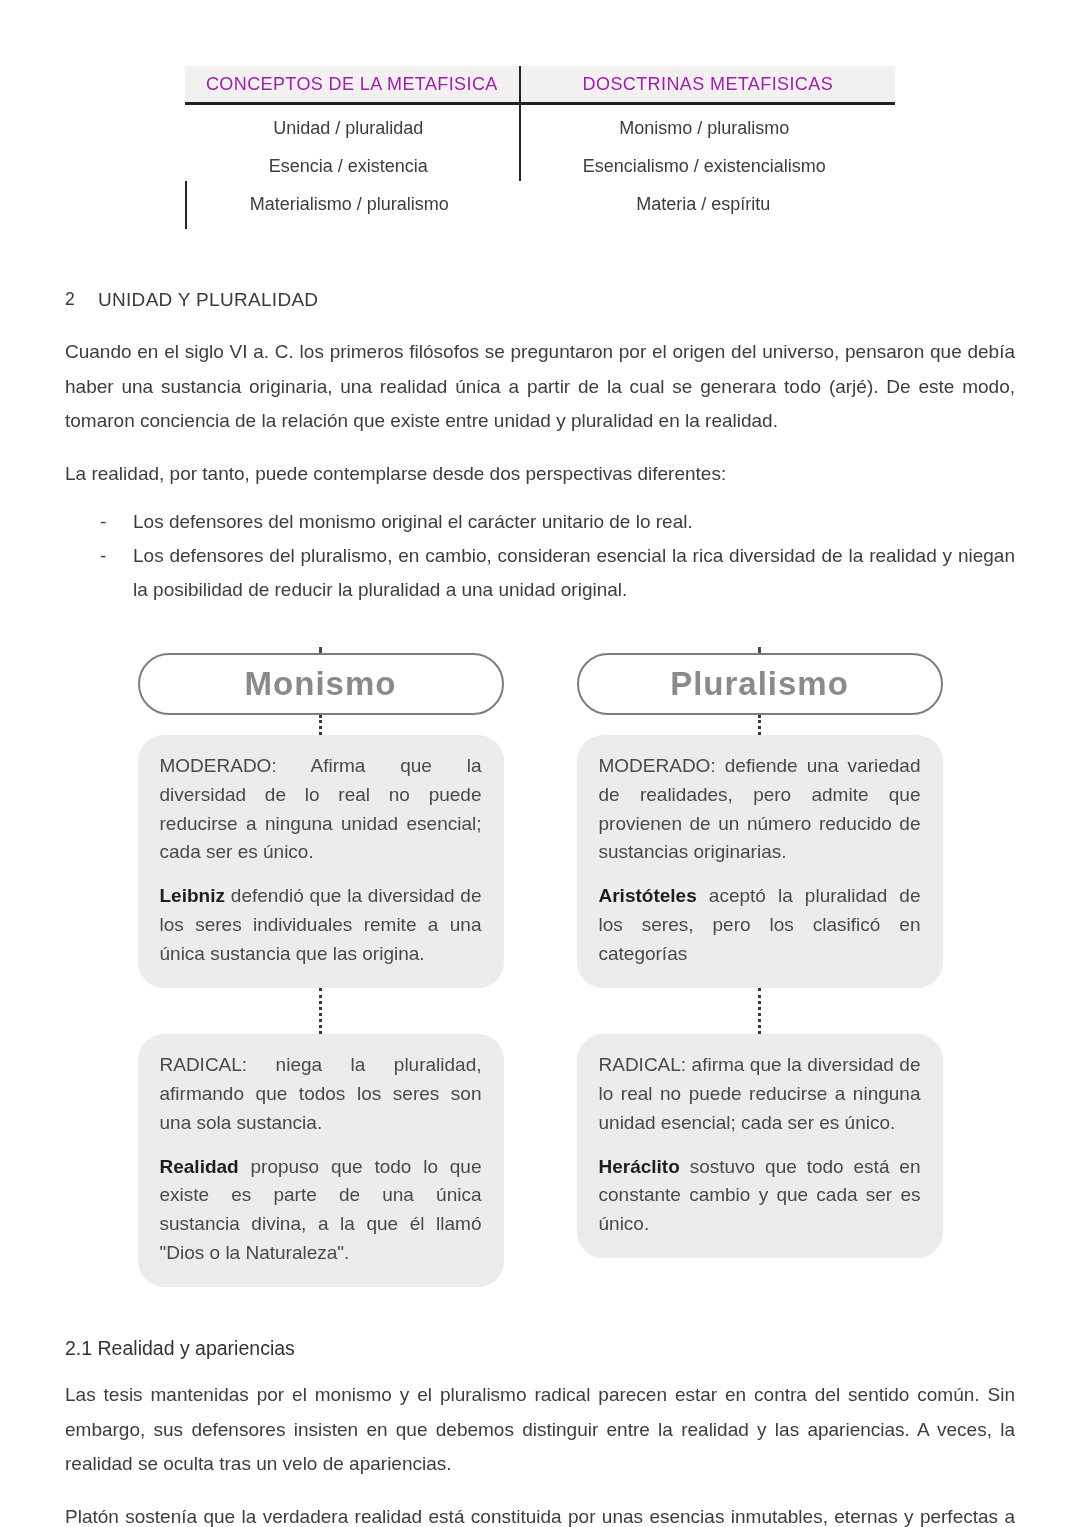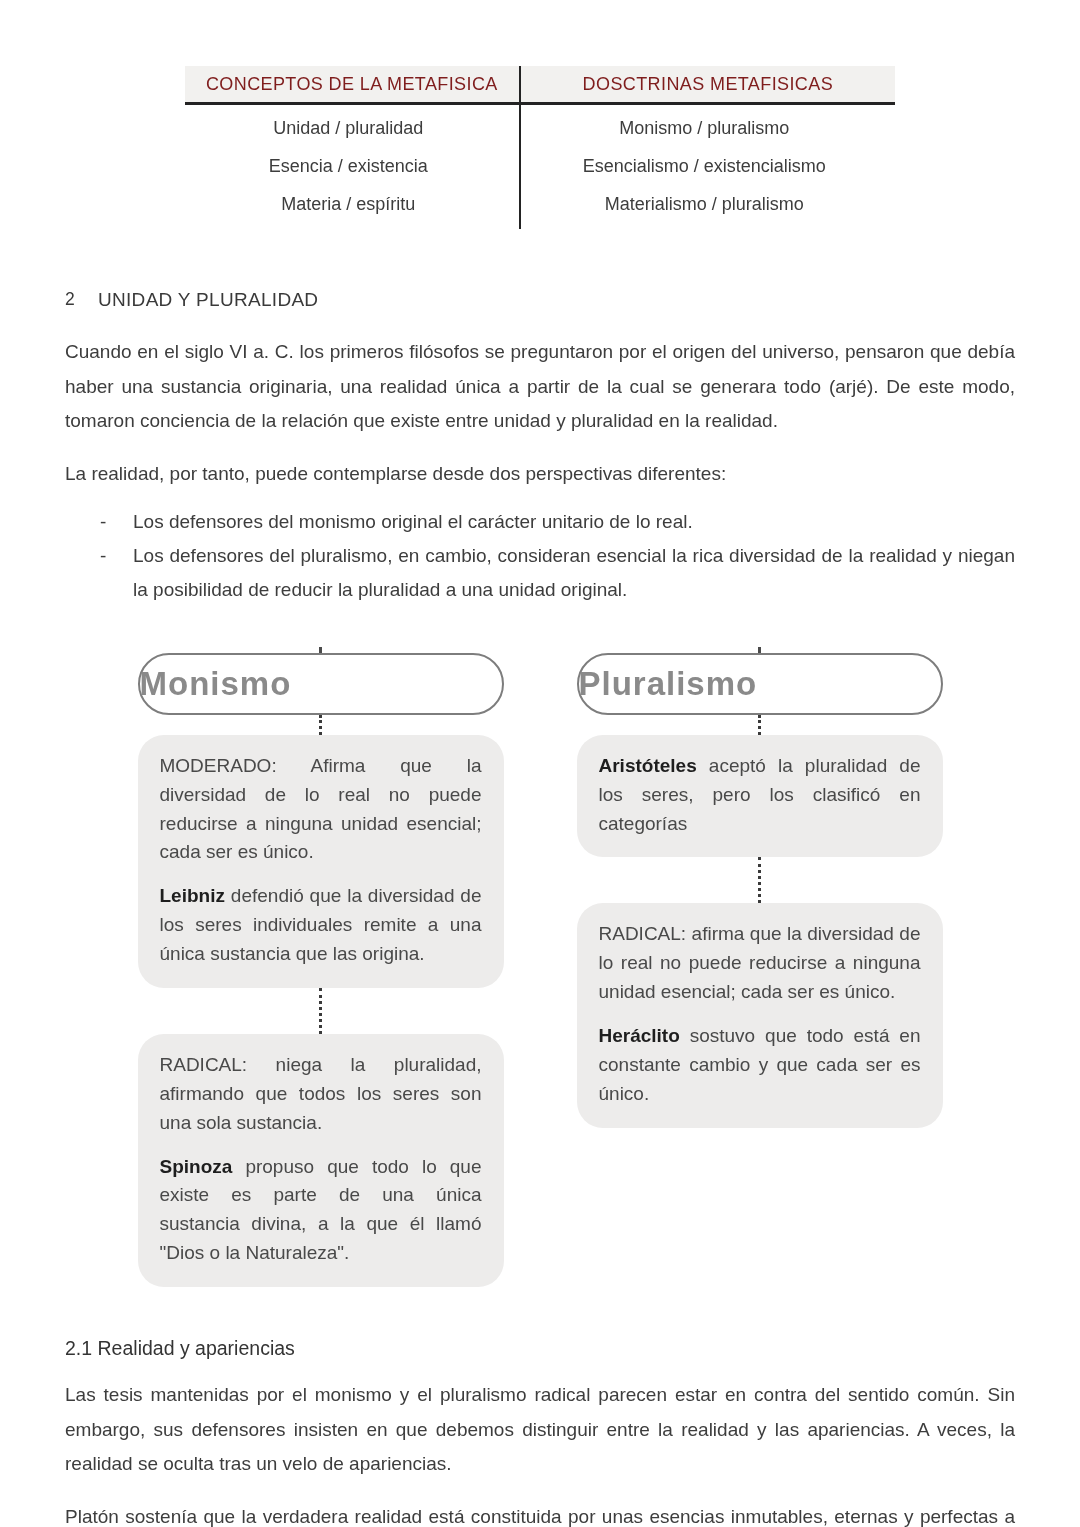--- a/index.html
+++ b/index.html
@@ -20,21 +20,21 @@
     margin: 66px auto 0 auto;
     display: grid;
     grid-template-columns: 47% 53%;
   }
   .tbl .th {
     background: #f2f1ef;
     border-bottom: 3px solid #232323;
     text-align: center;
     font-size: 18px;
     letter-spacing: 0.4px;
-    color: #7f1d1d;
+    color: #a21caf;
     padding: 8px 0 7px 0;
   }
   .tbl .td {
     text-align: center;
     font-size: 18px;
     color: #3d3d3d;
     padding: 13px 7px 4px 0;
   }
   .tbl .col2 { border-left: 2px solid #232323; }
   .tbl .last { padding-bottom: 14px; }
@@ -87,20 +87,21 @@
     border-left: 3px dotted #4a4a4a;
   }
   .pill {
     width: 100%;
     height: 62px;
     border: 2px solid #7d7d7d;
     border-radius: 34px;
     background: #ffffff;
     display: flex;
     align-items: center;
+    justify-content: center;
   }
   .pill-title {
     font-weight: bold;
     font-size: 33px;
     letter-spacing: 1px;
     color: #8a8a8a;
   }
   .conn {
     width: 0;
     border-left: 3.5px dotted #3a3a3a;
@@ -138,22 +139,22 @@
   <div class="tbl">
     <div class="th">CONCEPTOS DE LA METAFISICA</div>
     <div class="th col2">DOSCTRINAS METAFISICAS</div>
 
     <div class="td">Unidad / pluralidad</div>
     <div class="td col2">Monismo / pluralismo</div>
 
     <div class="td">Esencia / existencia</div>
     <div class="td col2">Esencialismo / existencialismo</div>
 
+    <div class="td col2 last">Materialismo / pluralismo</div>
     <div class="td last">Materia / espíritu</div>
-    <div class="td col2 last">Materialismo / pluralismo</div>
   </div>
 
   <div class="content">
 
     <div class="sec-heading">
       <span class="num">2</span>
       <span>UNIDAD Y PLURALIDAD</span>
     </div>
 
     <p class="body first">Cuando en el siglo VI a. C. los primeros filósofos se preguntaron por el origen del universo, pensaron que debía haber una sustancia originaria, una realidad única a partir de la cual se generara todo (arjé). De este modo, tomaron conciencia de la relación que existe entre unidad y pluralidad en la realidad.</p>
@@ -178,31 +179,32 @@
           <span class="pill-title">Monismo</span>
         </div>
         <div class="conn s"></div>
         <div class="dbox">
           <p>MODERADO: Afirma que la diversidad de lo real no puede reducirse a ninguna unidad esencial; cada ser es único.</p>
           <p><b>Leibniz</b><span> defendió que la diversidad de los seres individuales remite a una única sustancia que las origina.</span></p>
         </div>
         <div class="conn l"></div>
         <div class="dbox">
           <p>RADICAL: niega la pluralidad, afirmando que todos los seres son una sola sustancia.</p>
-          <p><b>Spinoza</b><span> propuso que todo lo que existe es parte de una única sustancia divina, a la que él llamó "Dios o la Naturaleza".</span></p>
+          <p><b>Realidad</b><span> propuso que todo lo que existe es parte de una única sustancia divina, a la que él llamó "Dios o la Naturaleza".</span></p>
         </div>
       </div>
 
       <div class="dcol">
         <div class="tick"></div>
         <div class="pill">
           <span class="pill-title">Pluralismo</span>
         </div>
         <div class="conn s"></div>
         <div class="dbox">
+          <p>MODERADO: defiende una variedad de realidades, pero admite que provienen de un número reducido de sustancias originarias.</p>
           <p><b>Aristóteles</b><span> aceptó la pluralidad de los seres, pero los clasificó en categorías</span></p>
         </div>
         <div class="conn l"></div>
         <div class="dbox">
           <p>RADICAL: afirma que la diversidad de lo real no puede reducirse a ninguna unidad esencial; cada ser es único.</p>
           <p><b>Heráclito</b><span> sostuvo que todo está en constante cambio y que cada ser es único.</span></p>
         </div>
       </div>
 
     </div>

